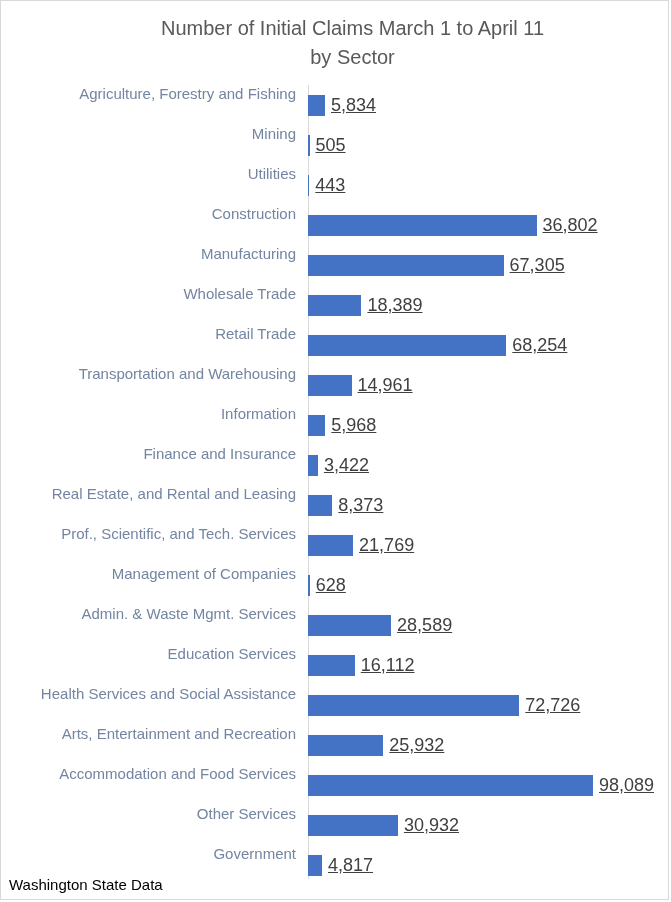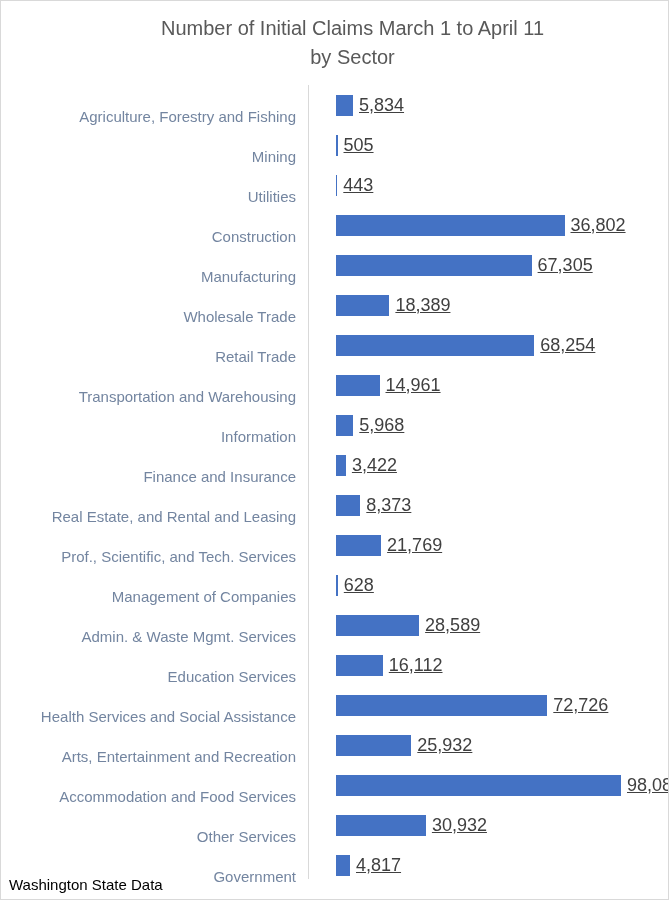--- a/index.html
+++ b/index.html
@@ -43,22 +43,21 @@
     left: 0;
     width: 100%;
     height: 800px;
     display: flex;
     flex-direction: column;
   }
 
   .row {
     flex: 1 1 0;
     display: flex;
-    align-items: flex-end;
-    gap: 28px;
+    align-items: flex-start;
   }
 
   .cat-label {
     width: 307px;
     padding-right: 12px;
     text-align: right;
     color: var(--cat-color, #7385A0);
     font-size: 15px;
     white-space: nowrap;
     flex: 0 0 auto;

